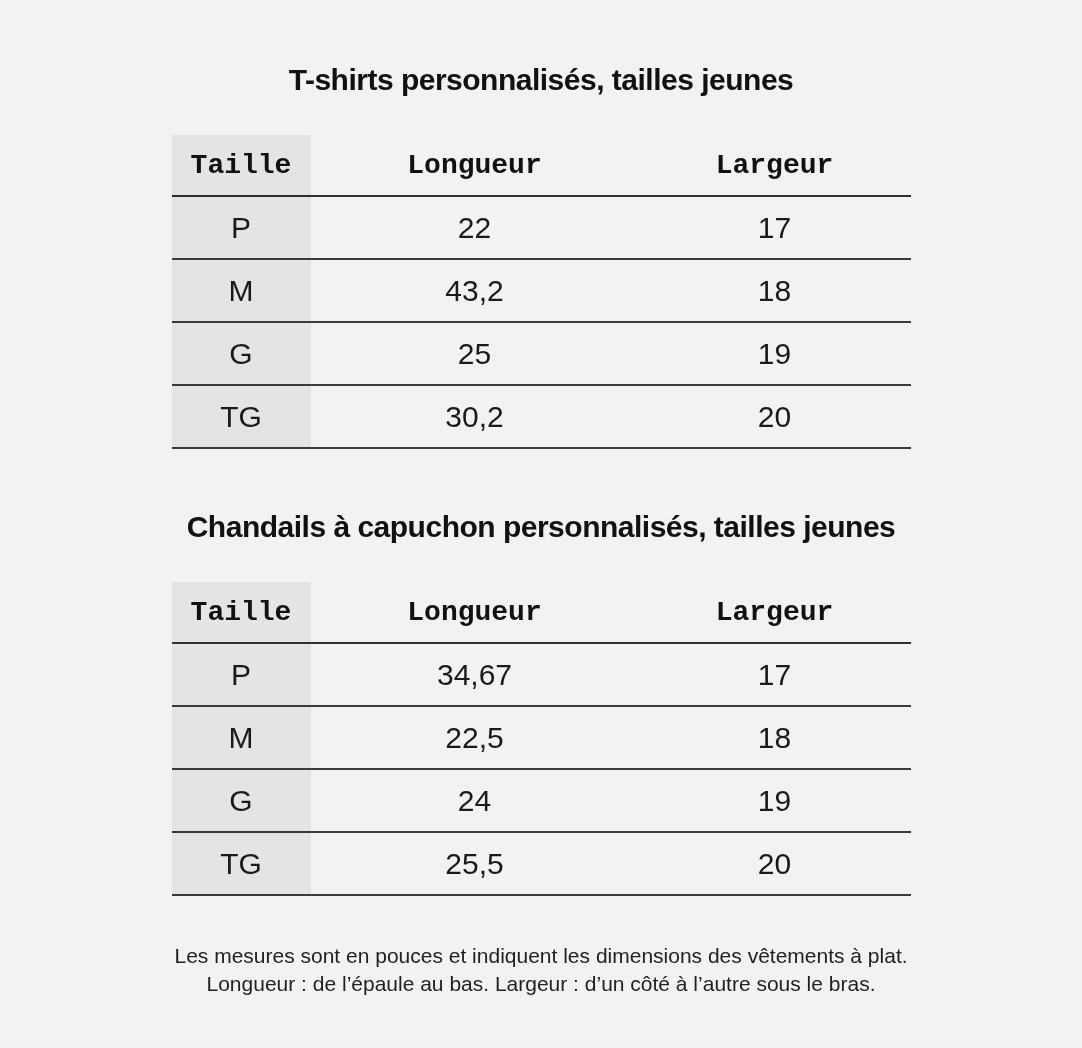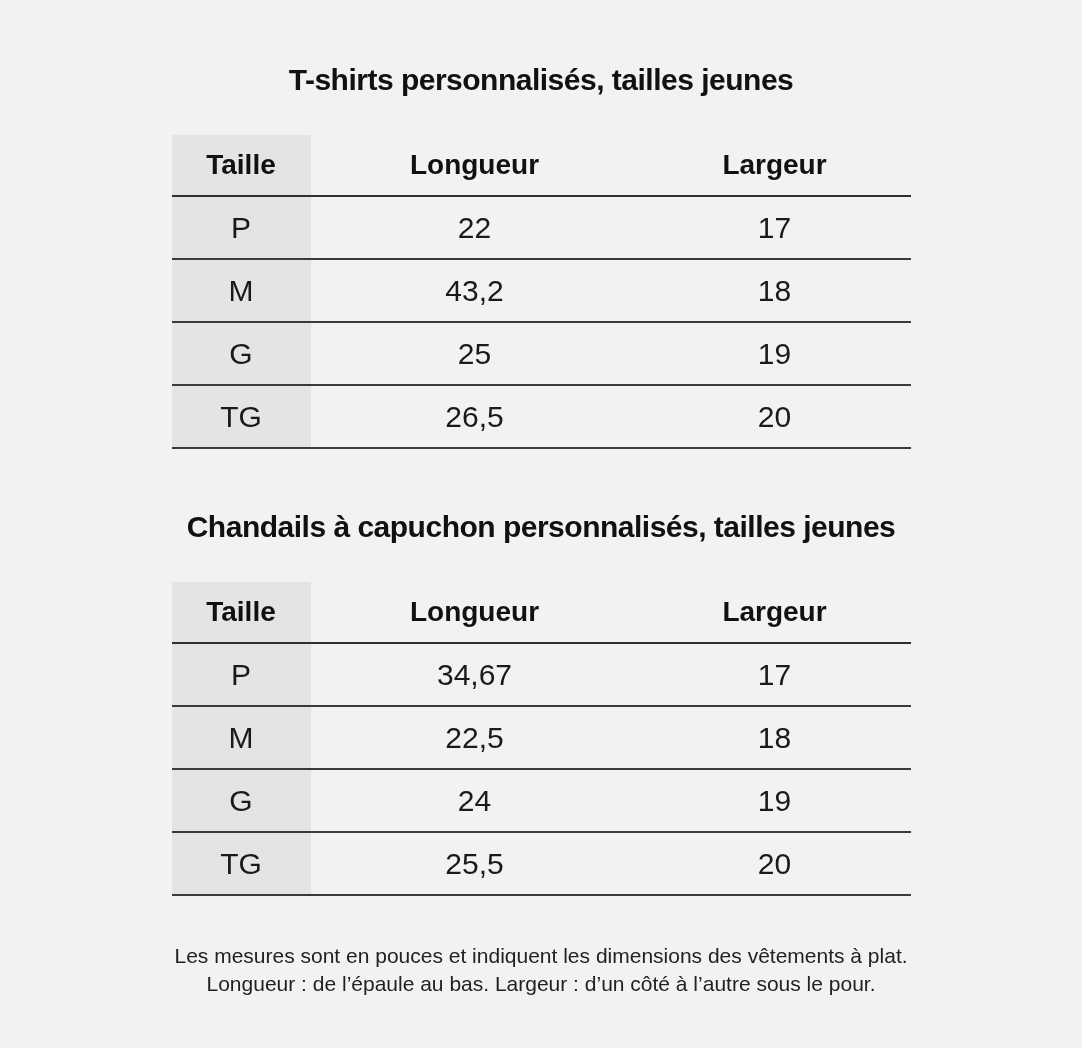--- a/index.html
+++ b/index.html
@@ -45,20 +45,21 @@
     text-align: center;
     vertical-align: middle;
     padding: 0;
   }
   table.size-table thead th {
     height: 60px;
     font-size: 28px;
     font-weight: 700;
     color: #111111;
     border-bottom: 2px solid #2f2f2f;
+    font-family: Liberation Mono, monospace;
   }
   table.size-table tbody td {
     height: 61px;
     font-size: 30px;
     font-weight: 400;
     color: #1a1a1a;
     border-bottom: 2px solid #3a3a3a;
   }
   table.size-table .shaded {
     background: #e4e4e4;
@@ -105,21 +106,21 @@
         <td>43,2</td>
         <td>18</td>
       </tr>
       <tr>
         <td class="shaded">G</td>
         <td>25</td>
         <td>19</td>
       </tr>
       <tr>
         <td class="shaded">TG</td>
-        <td>26,5</td>
+        <td>30,2</td>
         <td>20</td>
       </tr>
     </tbody>
   </table>
 
   <h2 class="chart-title second">Chandails à capuchon personnalisés, tailles jeunes</h2>
 
   <table class="size-table">
     <colgroup>
       <col class="col-size">
@@ -152,16 +153,16 @@
       <tr>
         <td class="shaded">TG</td>
         <td>25,5</td>
         <td>20</td>
       </tr>
     </tbody>
   </table>
 
   <footer class="notes">
     <p>Les mesures sont en pouces et indiquent les dimensions des vêtements à plat.</p>
-    <p>Longueur : de l’épaule au bas. Largeur : d’un côté à l’autre sous le pour.</p>
+    <p>Longueur : de l’épaule au bas. Largeur : d’un côté à l’autre sous le bras.</p>
   </footer>
 
 </main>
 
 </body></html>

